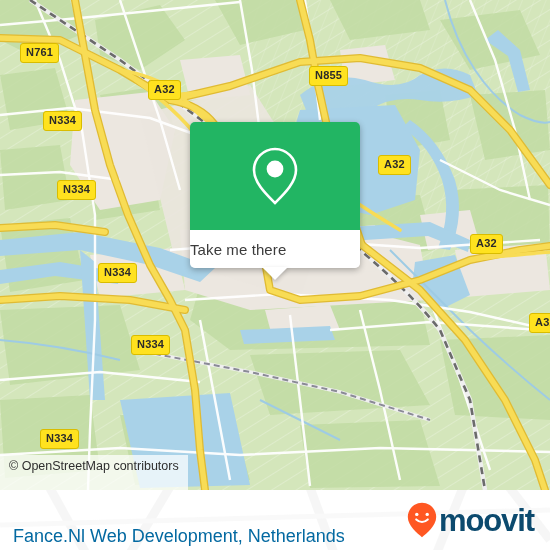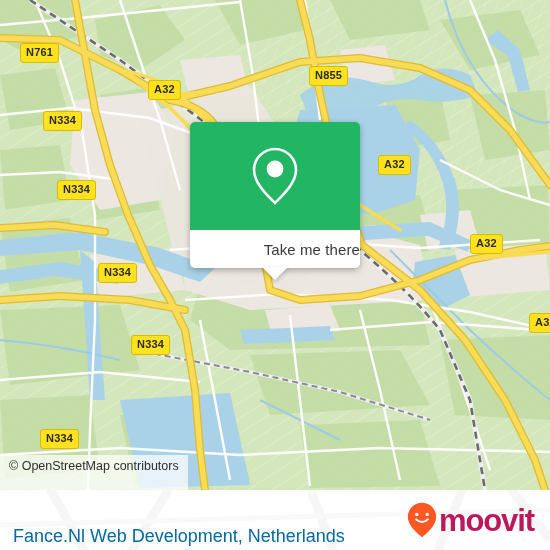--- a/index.html
+++ b/index.html
@@ -58,21 +58,21 @@
     display: flex;
     align-items: center;
     justify-content: center;
   }
   #callout-bottom {
     background: #ffffff;
     height: 38px;
     border-radius: 0 0 5px 5px;
     display: flex;
     align-items: center;
-    justify-content: flex-end;
+    justify-content: flex-start;
     position: relative;
   }
   #callout-label {
     color: #3b3b3b;
     font-size: 15px;
     letter-spacing: .1px;
   }
   #callout-tail {
     position: absolute;
     left: 50%; bottom: -12px;
@@ -116,21 +116,21 @@
     font-size: 18px;
     z-index: 2;
   }
   #brand {
     position: absolute;
     right: 16px; top: 0; height: 60px;
     display: flex; align-items: center; gap: 2px;
     z-index: 2;
   }
   #brand-name {
-    color: #be185d;
+    color: #0c4a6e;
     font-size: 31px;
     font-weight: bold;
     letter-spacing: -1.1px;
     line-height: 1;
   }
 </style>
 </head>
 <body>
 
 <div id="app">

